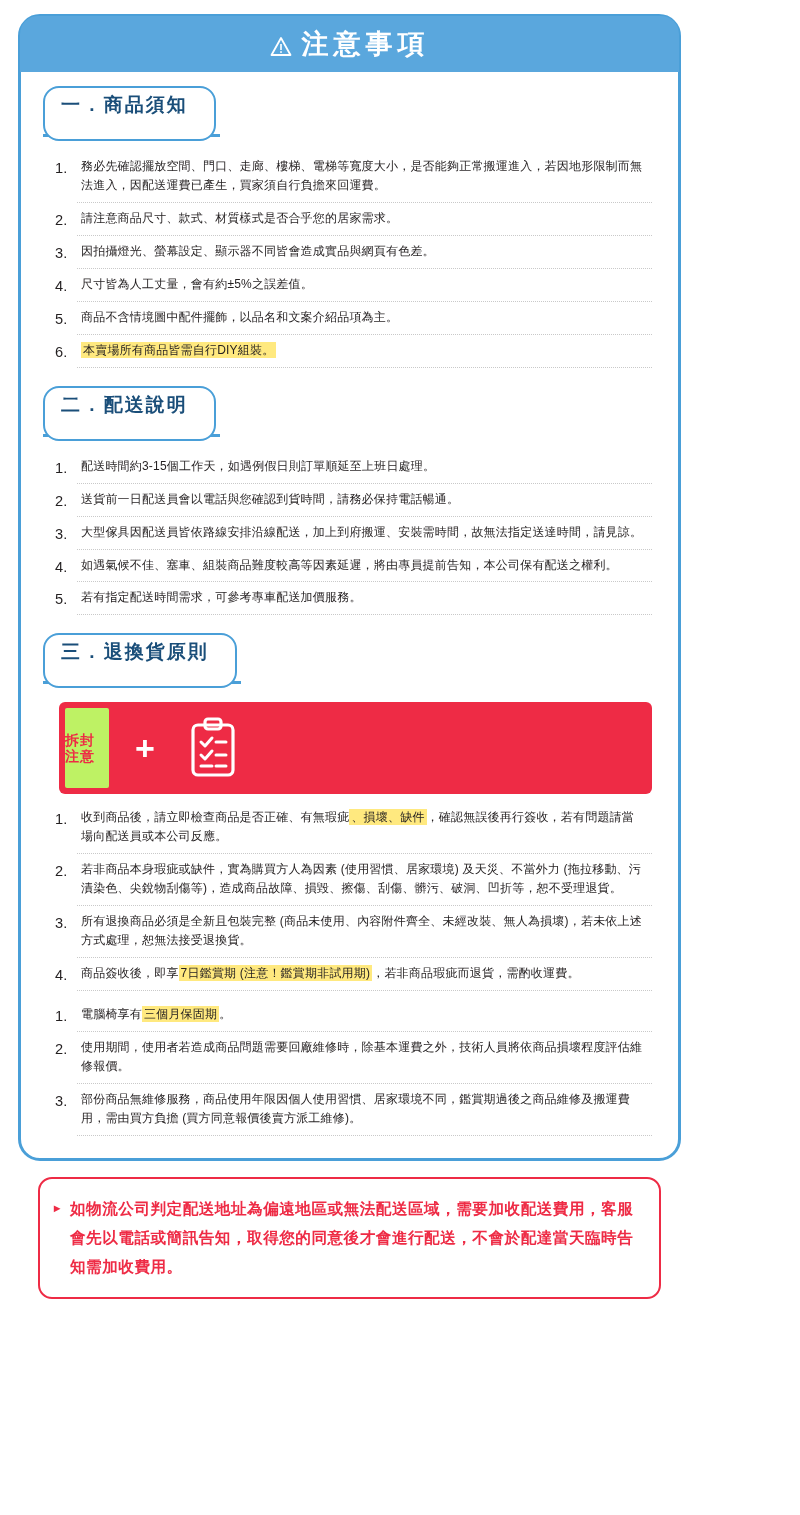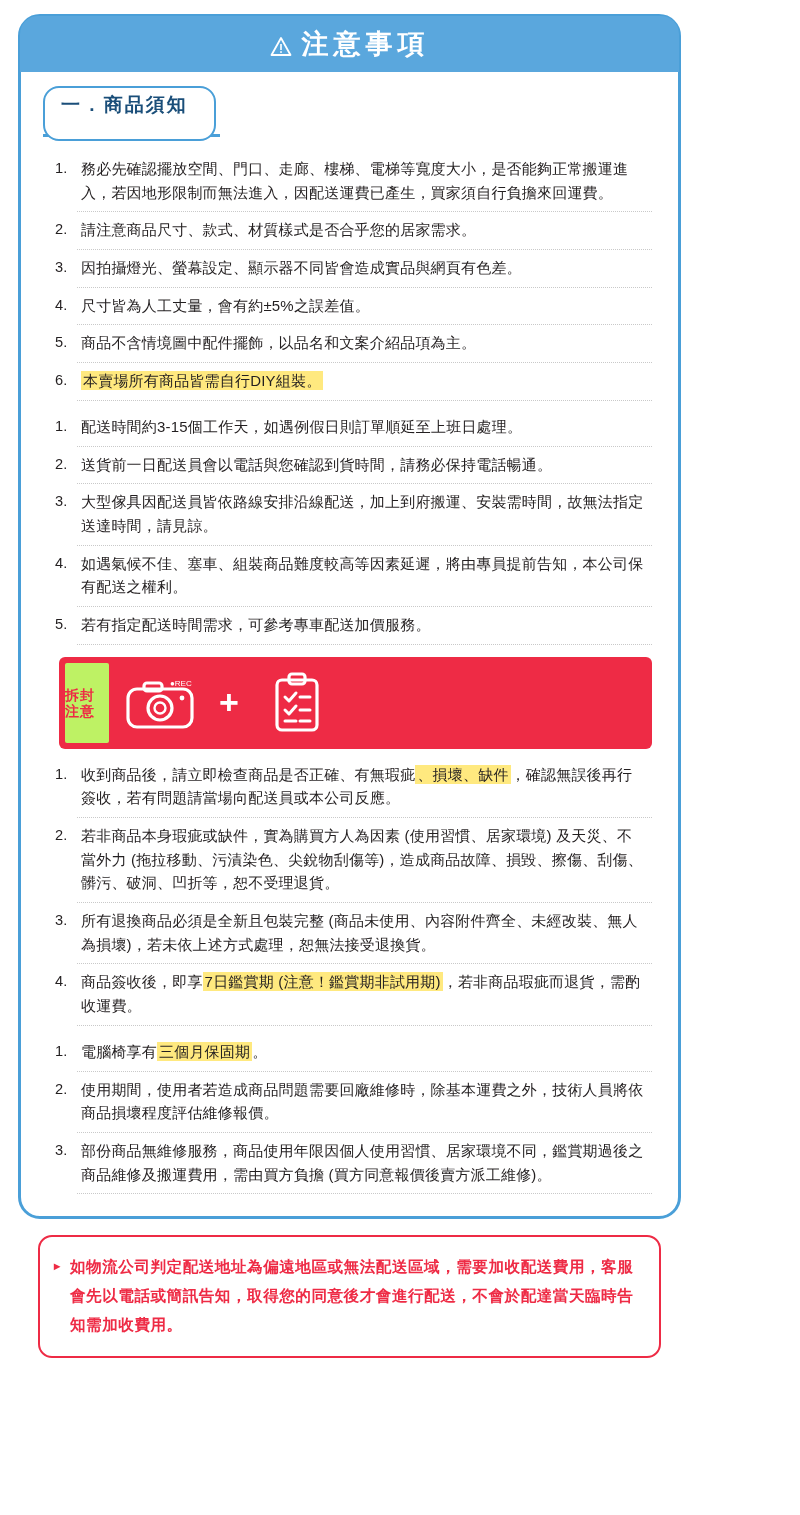--- a/index.html
+++ b/index.html
@@ -91,21 +91,21 @@
 
   ol.list {
     margin: 8px 26px 4px 34px;
     padding: 0 0 0 22px;
     list-style: none;
     counter-reset: li;
   }
   ol.list > li {
     counter-increment: li;
     position: relative;
-    font-size: 15px;
+    font-size: 12px;
     line-height: 1.58;
     padding: 6px 6px 7px 4px;
     border-bottom: 1px dotted #c9c9c9;
     letter-spacing: 0.2px;
   }
   ol.list > li:last-child { border-bottom: 1px dotted #c9c9c9; }
   ol.list > li::before {
     content: counter(li) ".";
     position: absolute;
     left: -22px;
@@ -213,43 +213,39 @@
     <ol class="list">
       <li>務必先確認擺放空間、門口、走廊、樓梯、電梯等寬度大小，是否能夠正常搬運進入，若因地形限制而無法進入，因配送運費已產生，買家須自行負擔來回運費。</li>
       <li>請注意商品尺寸、款式、材質樣式是否合乎您的居家需求。</li>
       <li>因拍攝燈光、螢幕設定、顯示器不同皆會造成實品與網頁有色差。</li>
       <li>尺寸皆為人工丈量，會有約±5%之誤差值。</li>
       <li>商品不含情境圖中配件擺飾，以品名和文案介紹品項為主。</li>
       <li><span class="hl">本賣場所有商品皆需自行DIY組裝。</span></li>
     </ol>
 
     
+    <div class="sec-head">
+      <span class="sec-pill">二 . 配送說明</span>
+    </div>
     <ol class="list">
       <li>配送時間約3-15個工作天，如遇例假日則訂單順延至上班日處理。</li>
       <li>送貨前一日配送員會以電話與您確認到貨時間，請務必保持電話暢通。</li>
       <li>大型傢具因配送員皆依路線安排沿線配送，加上到府搬運、安裝需時間，故無法指定送達時間，請見諒。</li>
       <li>如遇氣候不佳、塞車、組裝商品難度較高等因素延遲，將由專員提前告知，本公司保有配送之權利。</li>
       <li>若有指定配送時間需求，可參考專車配送加價服務。</li>
     </ol>
 
     
+    <div class="sec-head">
+      <span class="sec-pill">三 . 退換貨原則</span>
+    </div>
 
     <div class="red-banner">
       <div class="rb-tag">
         <span>拆封注意</span>
-      </div>
-      <div class="rb-ico">
-        <svg width="78" height="60" viewBox="0 0 78 60">
-          <text x="48" y="13" fill="#ffffff" font-size="8" font-family="Liberation Sans, sans-serif">●REC</text>
-          <rect x="6" y="16" width="64" height="38" rx="9" fill="none" stroke="#ffffff" stroke-width="3.2"></rect>
-          <rect x="22" y="10" width="18" height="8" rx="3" fill="none" stroke="#ffffff" stroke-width="3.2"></rect>
-          <circle cx="38" cy="35" r="12" fill="none" stroke="#ffffff" stroke-width="3.2"></circle>
-          <circle cx="38" cy="35" r="5.5" fill="none" stroke="#ffffff" stroke-width="2.4"></circle>
-          <circle cx="60" cy="25" r="2.4" fill="#ffffff"></circle>
-        </svg>
       </div>
       <div class="rb-plus">+</div>
       <div class="rb-ico">
         <svg width="62" height="66" viewBox="0 0 62 66">
           <rect x="11" y="10" width="40" height="50" rx="5" fill="none" stroke="#ffffff" stroke-width="3.2"></rect>
           <rect x="23" y="4" width="16" height="10" rx="3" fill="none" stroke="#ffffff" stroke-width="3.2"></rect>
           <path d="M19 27 l4 4 l7 -8" fill="none" stroke="#ffffff" stroke-width="3" stroke-linecap="round" stroke-linejoin="round"></path>
           <line x1="34" y1="27" x2="44" y2="27" stroke="#ffffff" stroke-width="3" stroke-linecap="round"></line>
           <path d="M19 40 l4 4 l7 -8" fill="none" stroke="#ffffff" stroke-width="3" stroke-linecap="round" stroke-linejoin="round"></path>
           <line x1="34" y1="40" x2="44" y2="40" stroke="#ffffff" stroke-width="3" stroke-linecap="round"></line>

